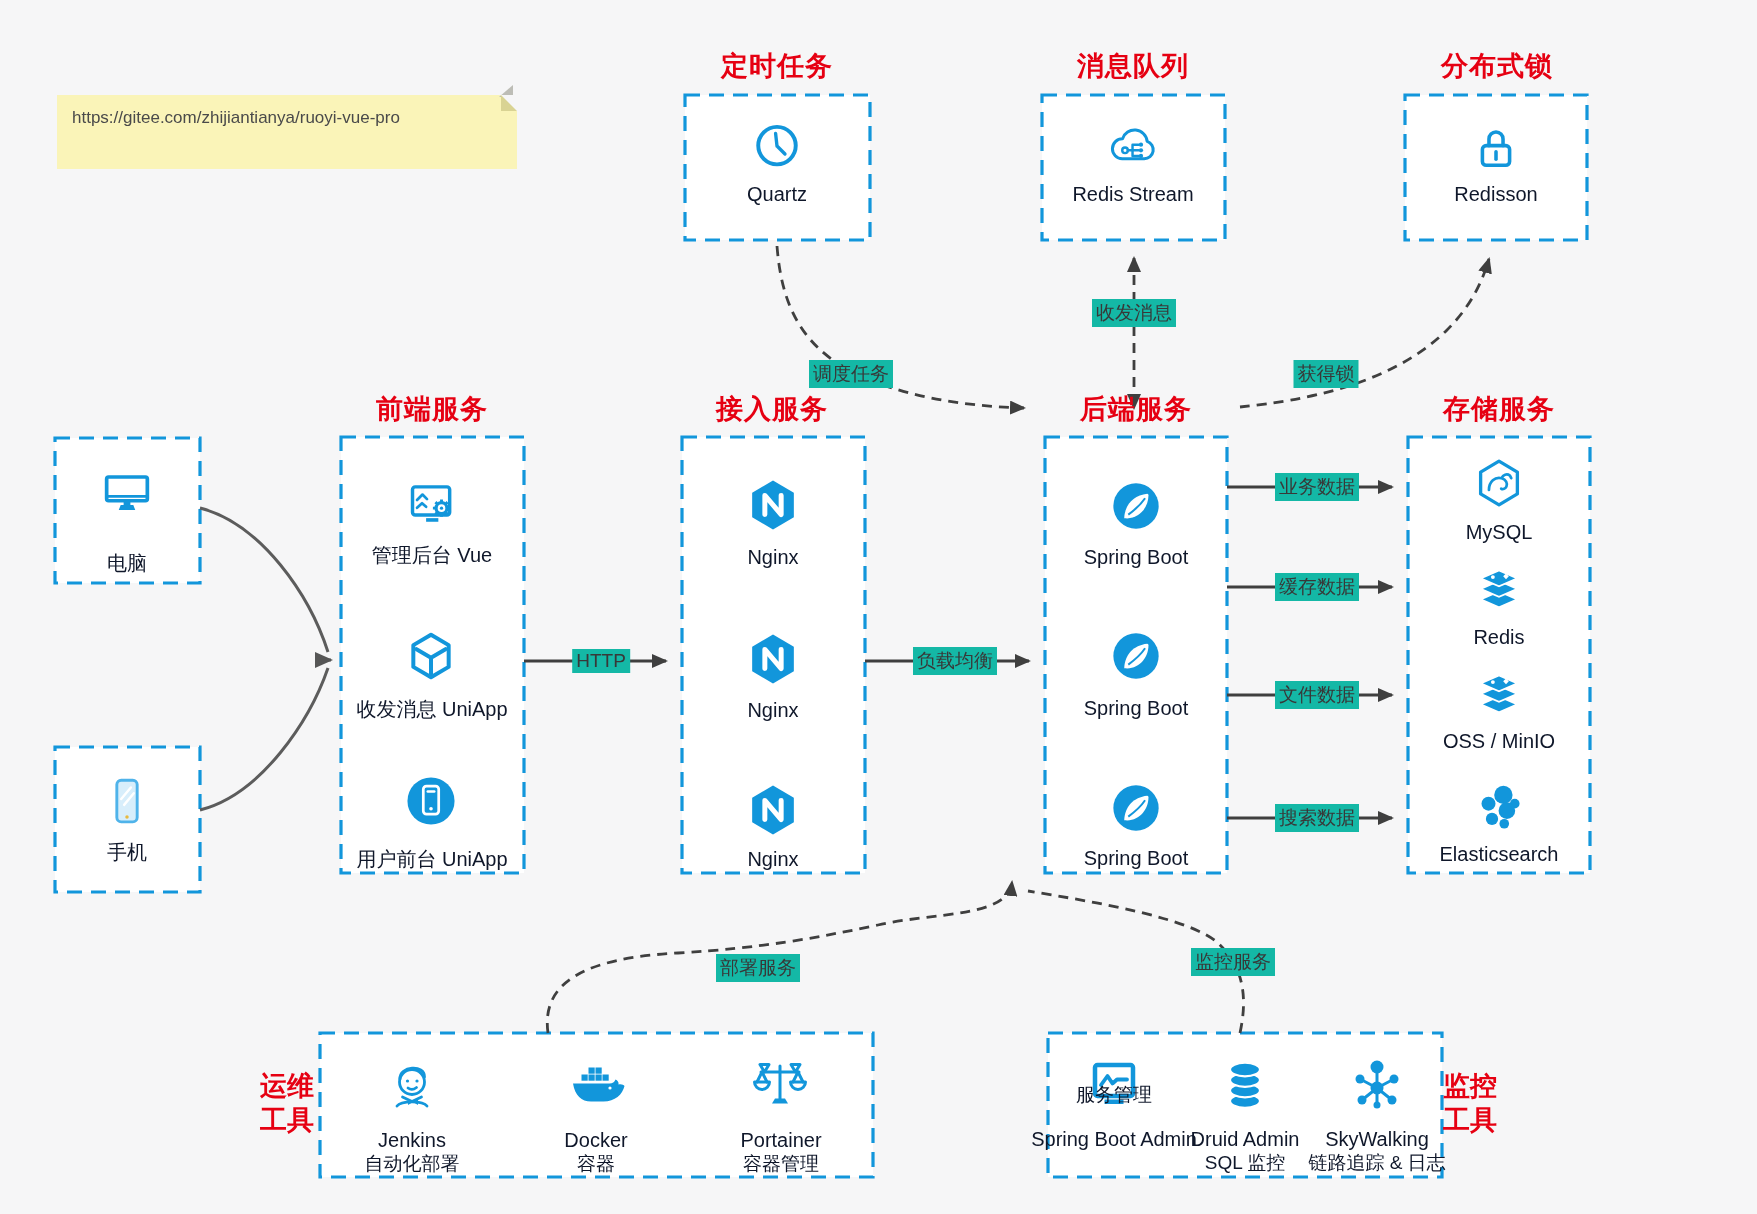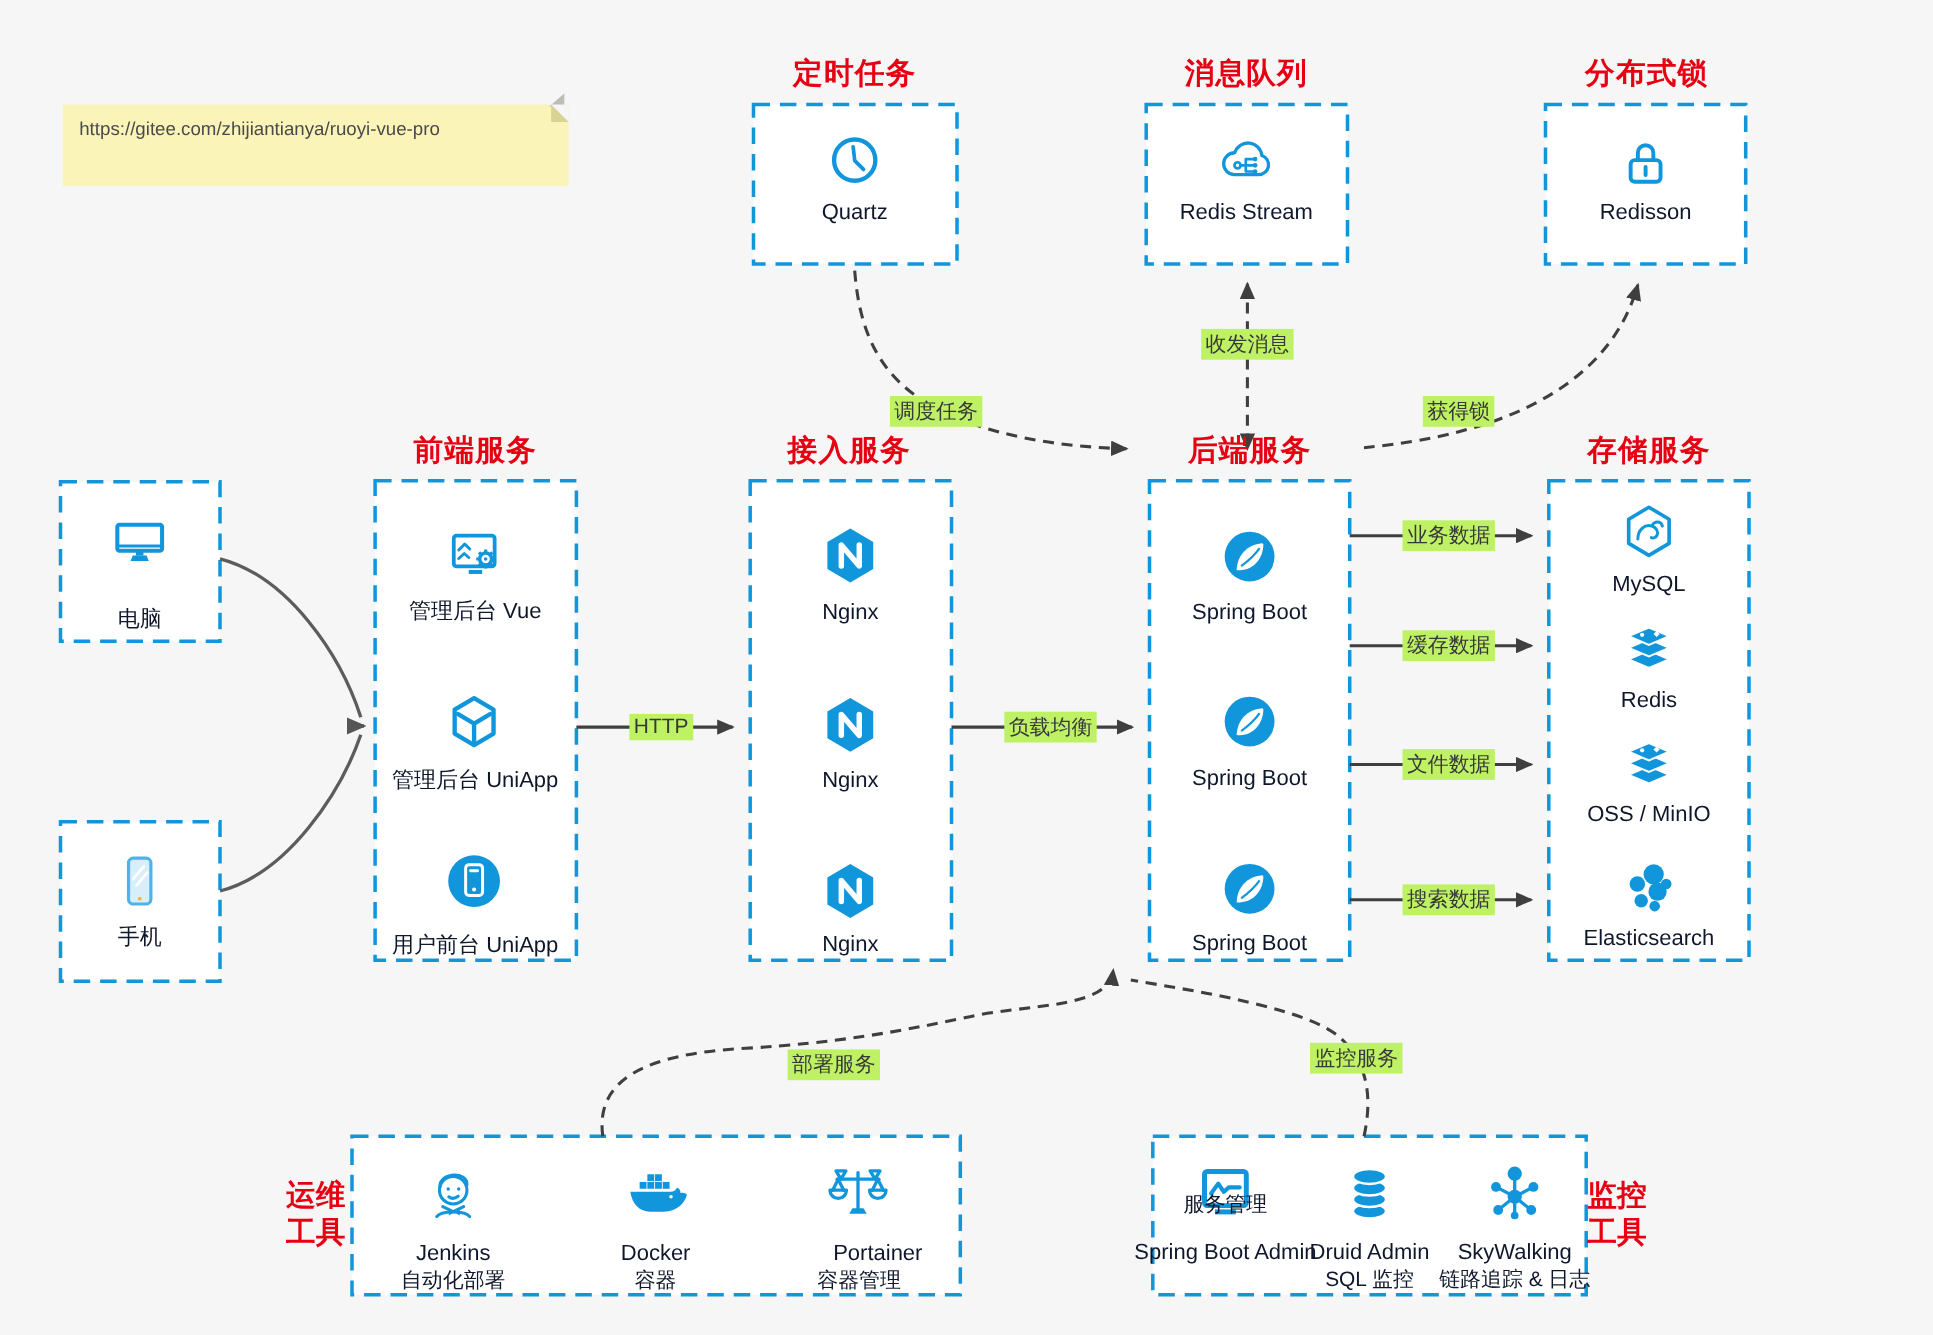--- a/index.html
+++ b/index.html
@@ -19,21 +19,21 @@
     position:absolute;transform:translate(-50%,-50%);
     font-size:27px;font-weight:bold;color:#e60012;text-align:center;line-height:34px;white-space:nowrap;
   }
   .ilabel{
     position:absolute;transform:translate(-50%,-50%);
     font-size:20px;color:#0f172a;white-space:nowrap;
   }
   .sublabel{font-size:19px;}
   .chip{
     position:absolute;transform:translate(-50%,-50%);
-    font-size:19px;color:#383838;background:#bef264;padding:1px 4px;white-space:nowrap;
+    font-size:19px;color:#383838;background:#14b8a6;padding:1px 4px;white-space:nowrap;
   }
   .icon{position:absolute;}
   .icon svg{display:block;width:100%;height:100%;}
   .note{
     position:absolute;left:57px;top:95px;width:460px;height:74px;
     background:#faf4b8;box-sizing:border-box;padding:11px 0 0 15px;
     font-size:17px;line-height:24px;color:#4a4a4a;
   }
   .note .fold-clip{
     position:absolute;top:0;right:0;width:0;height:0;
@@ -202,21 +202,21 @@
     <div class="ilabel" style="left:432px;top:555px;">管理后台 Vue</div>
 
     <div class="icon" style="left:402px;top:627px;width:58px;height:58px;">
       <svg viewBox="0 0 64 64">
           <g stroke="#1296db" fill="none" stroke-width="4.4" stroke-linecap="round" stroke-linejoin="round">
         <path d="M32 8.5 L51.5 20 V44 L32 55.5 L12.5 44 V20 Z"></path>
         <path d="M32 34 L16 24.5 M32 34 L48 24.5 M32 34 V51.5"></path>
       </g>
         </svg>
     </div>
-    <div class="ilabel" style="left:432px;top:709px;">管理后台 UniApp</div>
+    <div class="ilabel" style="left:432px;top:709px;">收发消息 UniApp</div>
 
     <div class="icon" style="left:402px;top:772px;width:58px;height:58px;">
       <svg viewBox="0 0 64 64">
         <circle cx="32" cy="32" r="26" fill="#1296db"></circle>
         <g stroke="#ffffff" fill="none" stroke-width="3" stroke-linecap="round">
           <rect x="23.5" y="15.5" width="17" height="31" rx="3.5"></rect>
           <path d="M28.5 21.5 H35.5"></path>
         </g>
         <circle cx="32" cy="40.5" r="2" fill="#ffffff"></circle>
       </svg>
@@ -369,21 +369,21 @@
           <path d="M43 11.5 h9 l-4.5 7.5 Z"></path>
           <path d="M14 19 L9 29 M14 19 L19 29"></path>
           <path d="M6.5 29 a7.5 7.5 0 0 0 15 0 Z"></path>
           <path d="M50 19 L45 29 M50 19 L55 29"></path>
           <path d="M42.5 29 a7.5 7.5 0 0 0 15 0 Z"></path>
           <path d="M32 13 V46"></path>
         </g>
         <path d="M27 45.5 H37 L40 50.5 H24 Z" fill="#1296db"></path>
       </svg>
     </div>
-    <div class="ilabel" style="left:781px;top:1140px;margin-left:17px;">Portainer</div>
+    <div class="ilabel" style="left:781px;top:1140px;">Portainer</div>
     <div class="ilabel sublabel" style="left:781px;top:1164px;">容器管理</div>
 
     <div class="icon" style="left:1082px;top:1053px;width:64px;height:64px;">
       <svg viewBox="0 0 64 64">
         <g stroke="#1296db" fill="none" stroke-linecap="round" stroke-linejoin="round">
           <rect x="13" y="12" width="38" height="31" rx="2.5" stroke-width="4.5"></rect>
           <path d="M19 32 L25.5 23 L30.5 30.5 L35 26.5 L45 26.5" stroke-width="3.8"></path>
         </g>
         <rect x="22.5" y="46.5" width="19" height="4.5" fill="#1296db"></rect>
       </svg>

